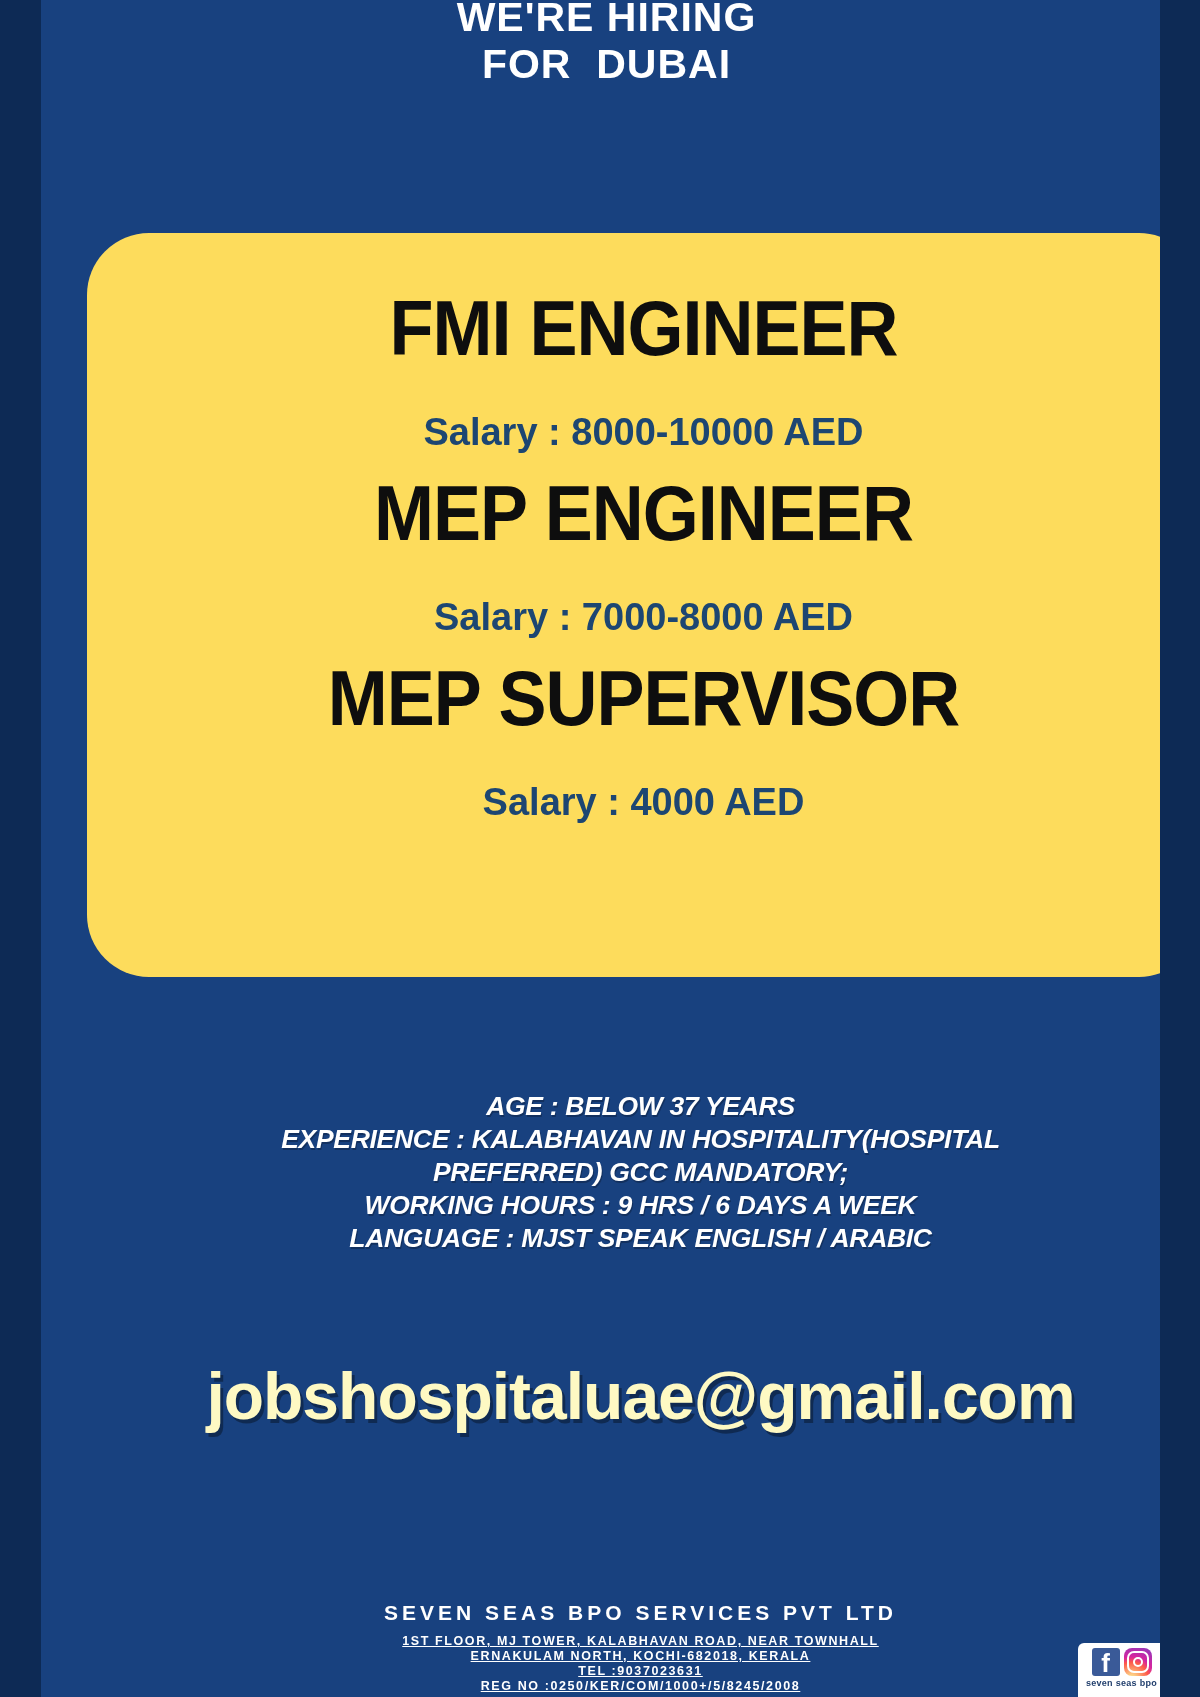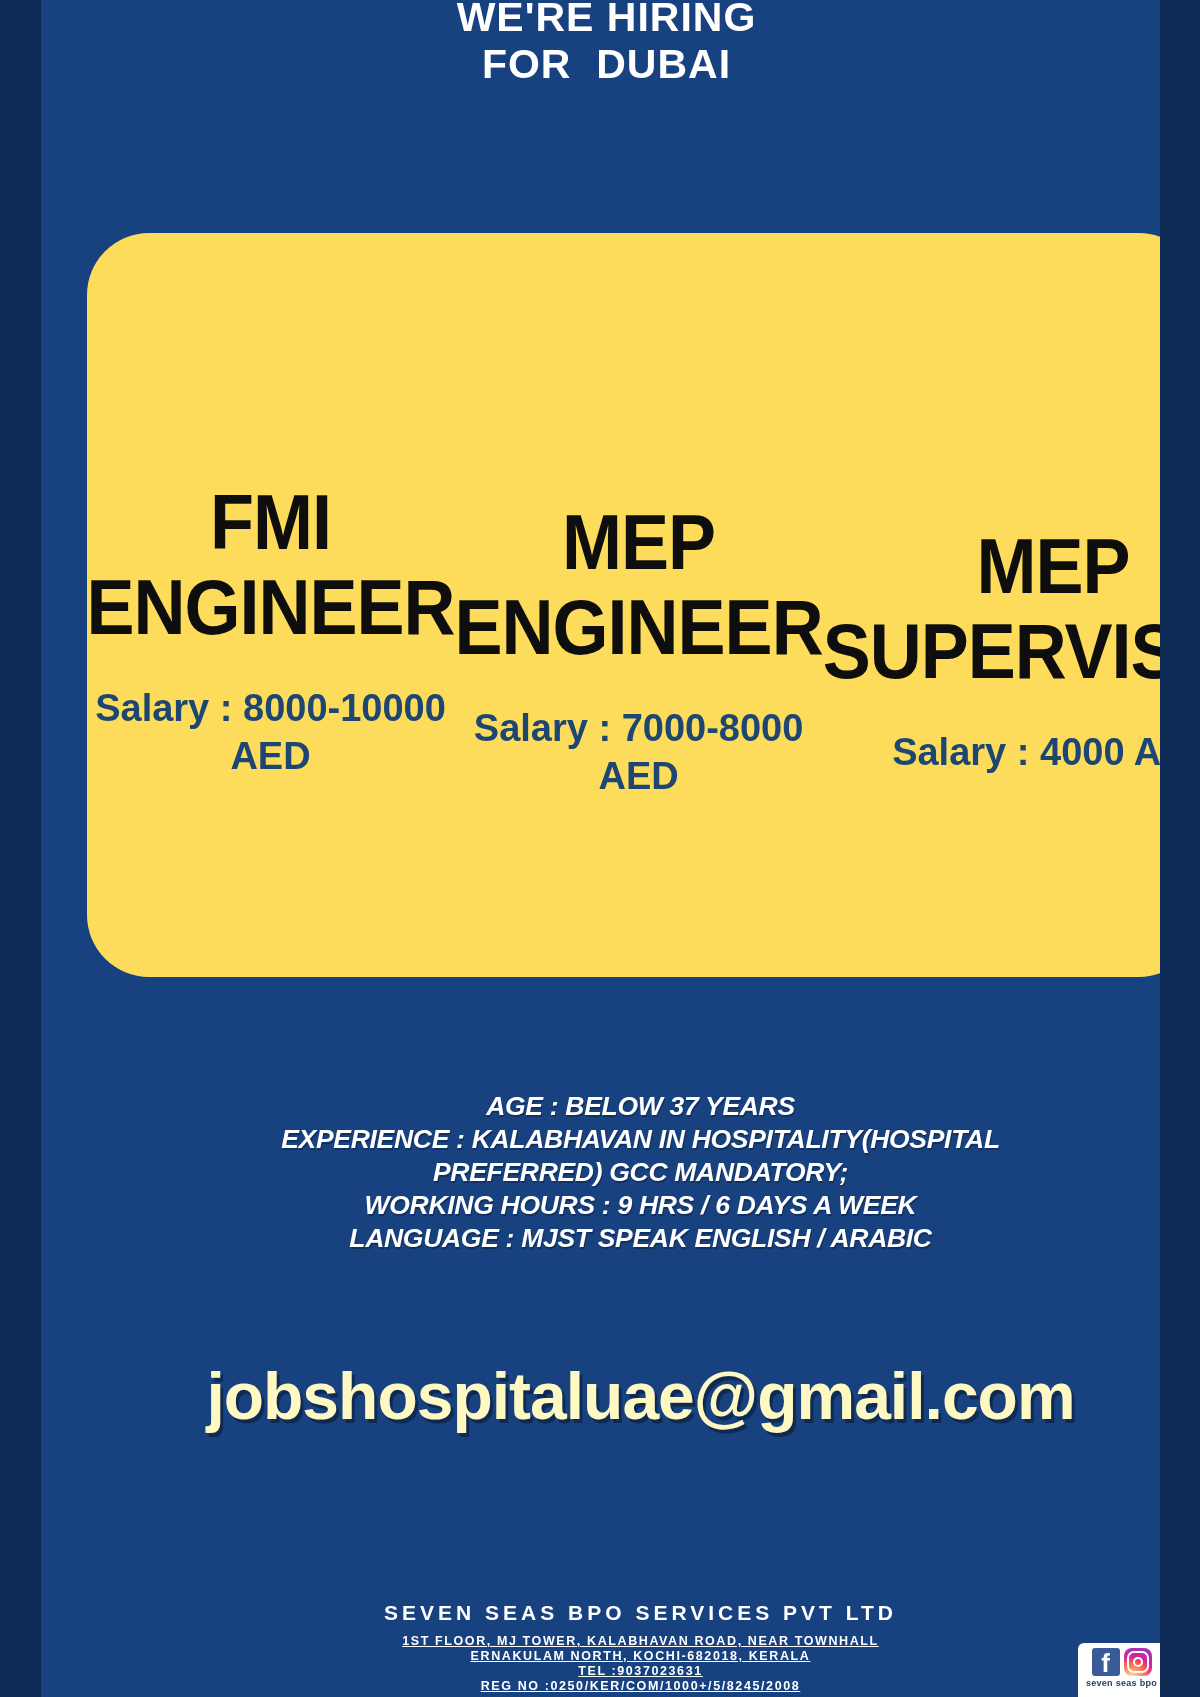--- a/index.html
+++ b/index.html
@@ -38,25 +38,25 @@
     position: absolute;
     left: 46px;
     top: 233px;
     width: 1114px;
     height: 744px;
     background: #FDDC5C;
     border-radius: 62px;
     box-sizing: border-box;
     padding-top: 56px;
     display: flex;
-    flex-direction: row;
+    flex-direction: column;
     align-items: center;
   }
   .job { text-align: center; }
-  .job + .job { margin-top: 40px; }
+  .job + .job { margin-top: 18px; }
   .job-title {
     font-size: 72px;
     line-height: 79px;
     font-weight: bold;
     letter-spacing: -1px;
     color: #0E0E0E;
     transform: scaleY(1.08);
     transform-origin: center;
     margin: 0;
   }

